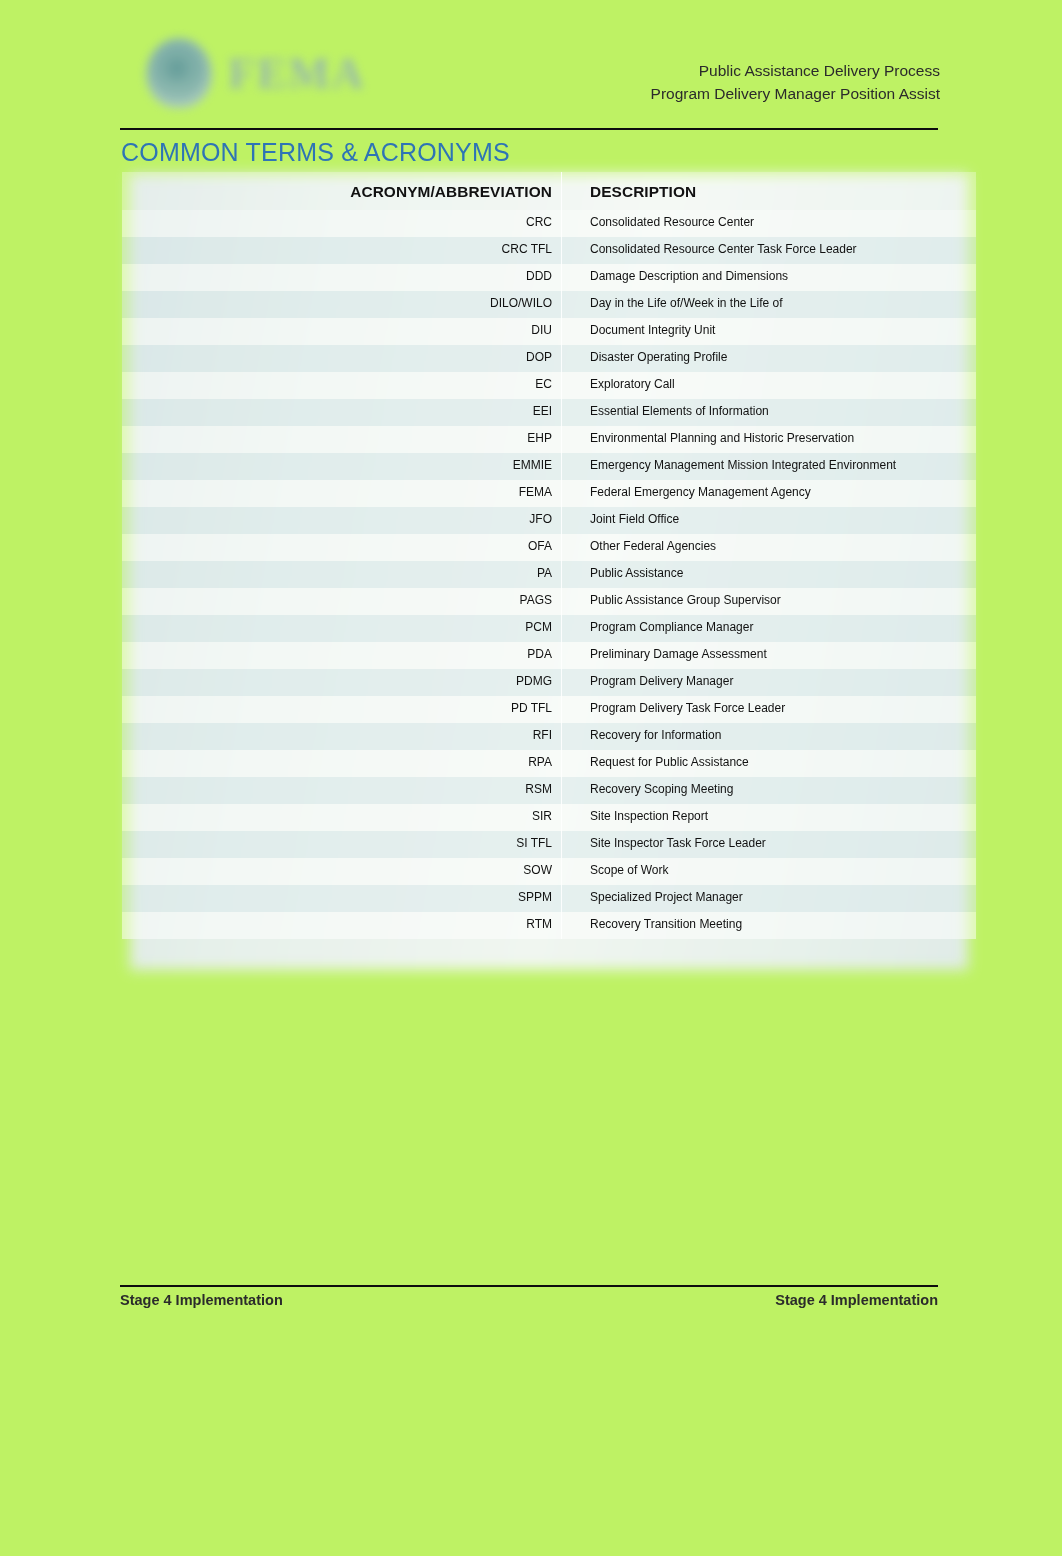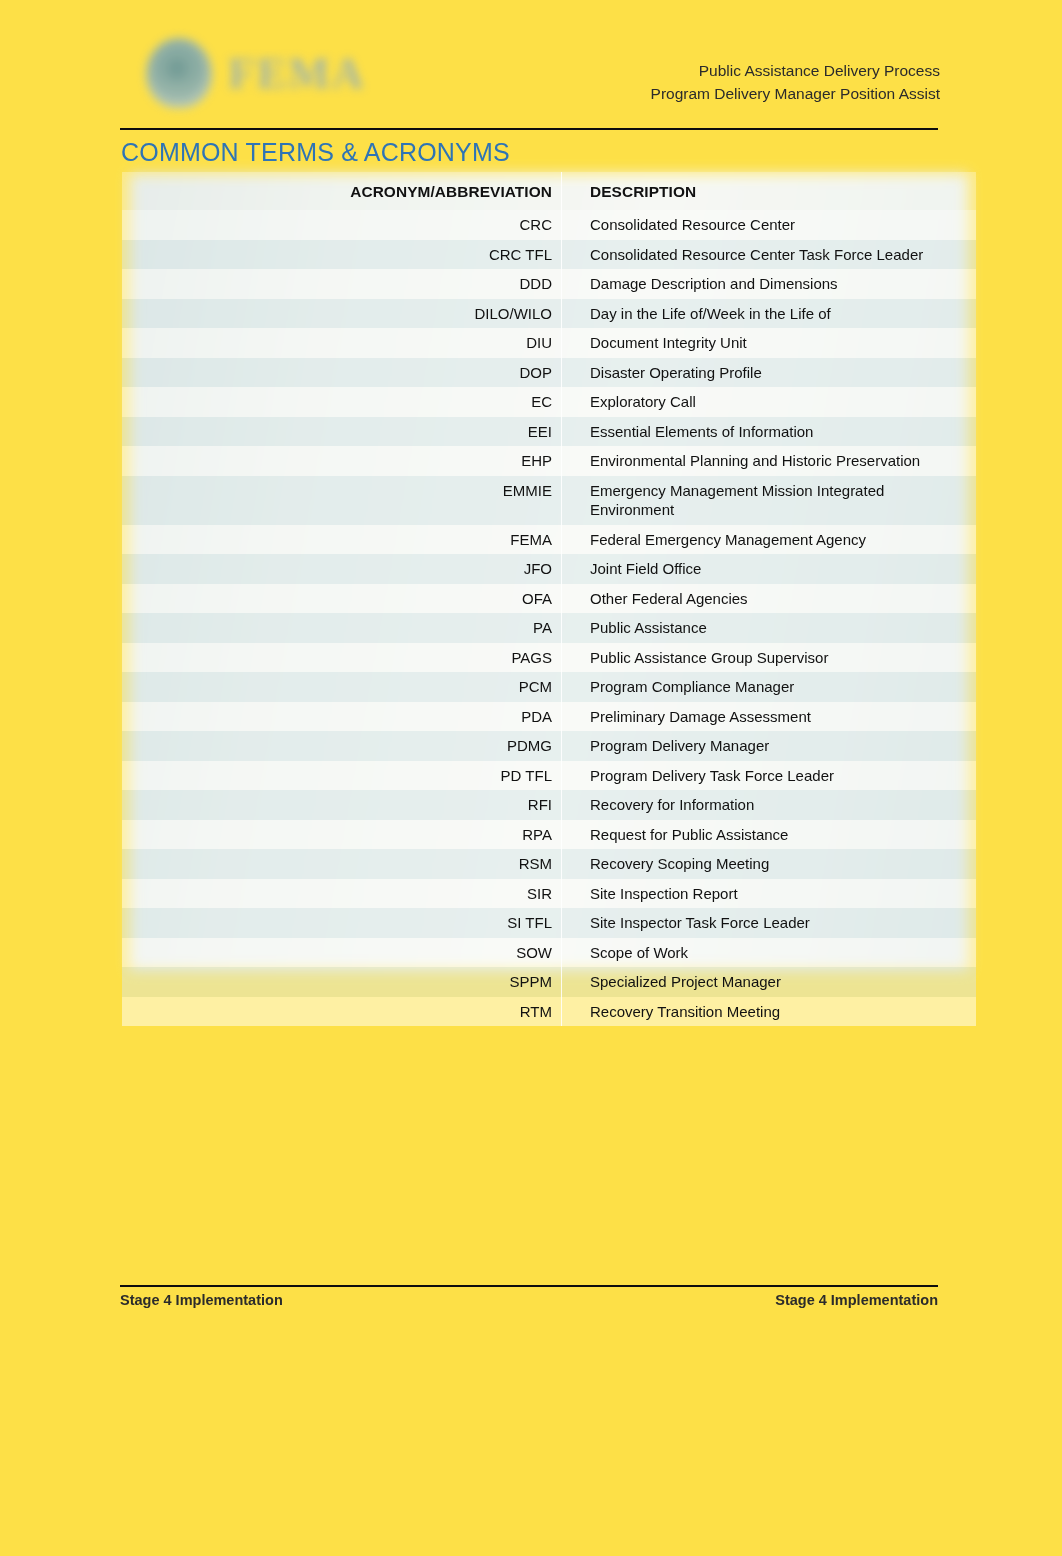--- a/index.html
+++ b/index.html
@@ -14,21 +14,21 @@
     font-family: "Liberation Sans", sans-serif;
     color: #000000;
     overflow: hidden;
   }
 
   .page {
     position: absolute;
     left: 0; top: 0;
     width: 1062px;
     height: 1556px;
-    background: #fde047;
+    background: #bef264;
   }
 
   
   .header {
     position: absolute;
     left: 0;
     top: 0;
     width: 1062px;
     height: 118px;
   }
@@ -134,21 +134,21 @@
   table.acronyms col.c-desc { width: 414px; }
 
   table.acronyms th,
   table.acronyms td {
     padding: 0;
     vertical-align: top;
     border: none;
   }
 
   .cell {
-    font-size: 15px;
+    font-size: 12px;
     line-height: 1.30;
     color: #111111;
     padding: 5px 10px 5px 26px;
     min-height: 17px;
   }
   .cell.desc { padding-left: 28px; padding-right: 14px; }
   .cell.hdr {
     font-weight: bold;
     font-size: 15.4px;
     padding-top: 10px;

